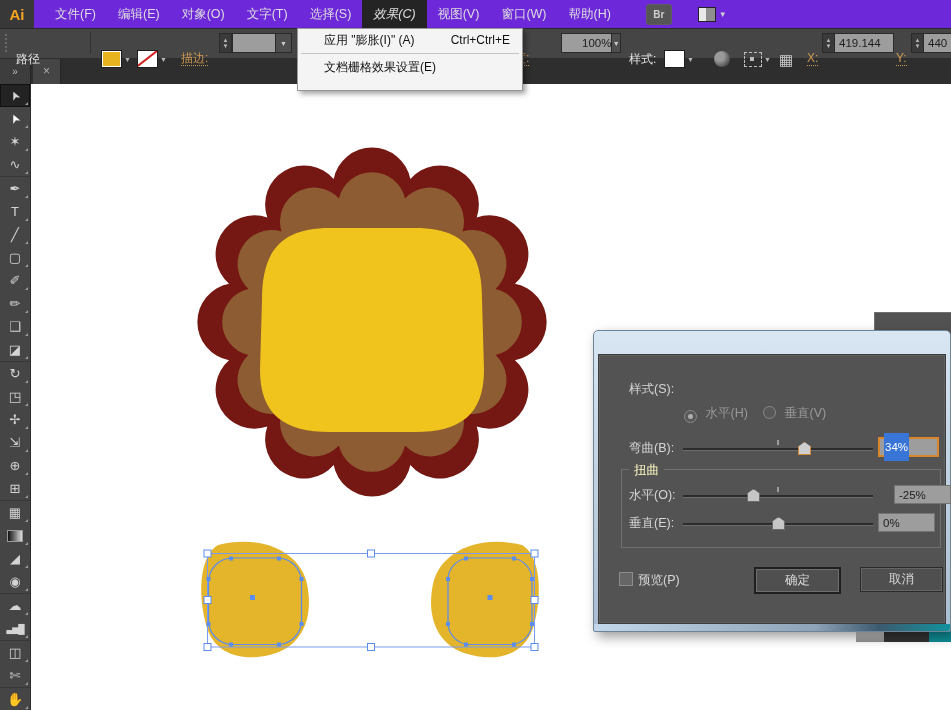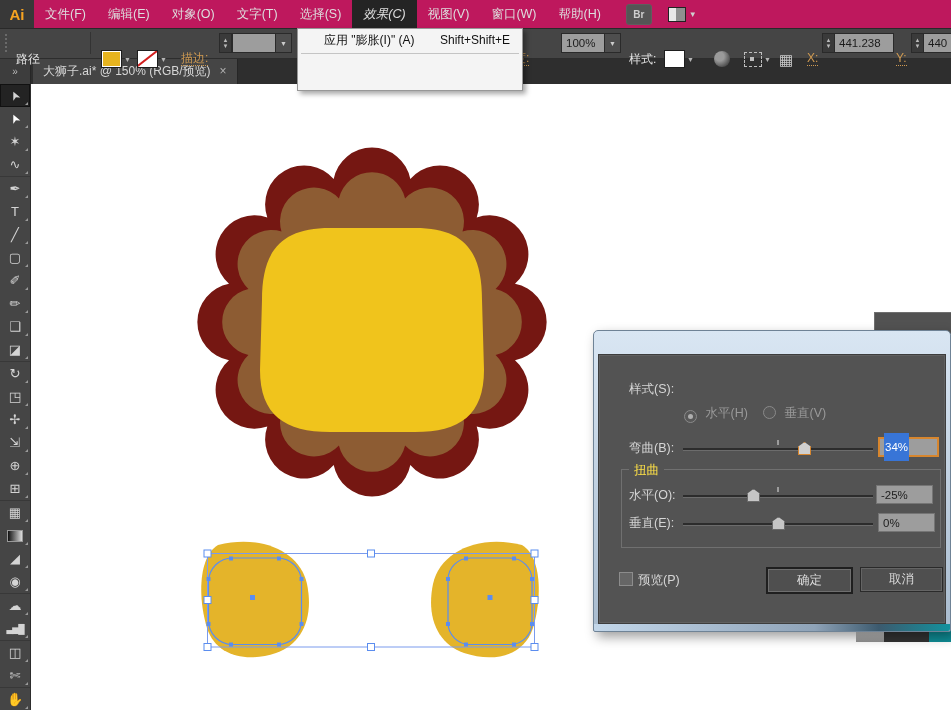--- a/index.html
+++ b/index.html
@@ -1,20 +1,20 @@
 <!DOCTYPE html>
 <html><head>
 <meta charset="utf-8">
 <style>
   html,body{margin:0;padding:0;}
   body{width:951px;height:710px;position:relative;overflow:hidden;background:#fff;
        font-family:"Liberation Sans","DejaVu Sans",sans-serif;-webkit-font-smoothing:antialiased;}
   
-  .menubar{position:absolute;left:0;top:0;width:951px;height:28px;background:#be185d;
-           border-bottom:1px solid #292929;display:flex;align-items:center;z-index:30;}
+  .menubar{position:absolute;left:0;top:0;width:951px;height:28px;background:#6d28d9;
+           border-bottom:1px solid #292929;display:flex;align-items:center;z-index:30;gap:10px;}
   .logo{width:34px;height:28px;display:flex;align-items:center;justify-content:center;
         color:#f7a421;font-weight:bold;font-size:15px;background:#383838;}
   .mi{font-size:12.5px;color:#dedede;padding:0 11px;line-height:28px;height:28px;cursor:default;}
   .mi.active{background:#242424;font-style:italic;}
   .br-btn{margin-left:14px;width:24px;height:19px;border:1px solid #5e5e5e;border-radius:3px;
           background:#555;color:#cfcfcf;font-size:10px;font-weight:bold;display:flex;
           align-items:center;justify-content:center;}
   .ws-btn{margin-left:16px;display:flex;align-items:center;gap:3px;}
   .ws-icon{width:16px;height:13px;border:1px solid #222;
            background:linear-gradient(90deg,#e9e9e9 0 45%,#8f8f8f 45% 100%);}
@@ -110,21 +110,21 @@
   .track{position:absolute;height:2px;background:#2c2c2c;border-bottom:1px solid #6c6c6c;width:190px;}
   .tick{position:absolute;width:2px;height:5px;background:#9c9c9c;}
   .thumb{position:absolute;width:11px;height:11px;background:#c6c6c6;border:1px solid #6a6a6a;
          clip-path:polygon(50% 0,100% 36%,100% 100%,0 100%,0 36%);}
   .thumb.hot{background:#cfcfcf;border:1.5px solid #d7862e;}
   .valbox{position:absolute;height:17px;background:#9d9d9d;border:1px solid #757575;
           font-size:11.5px;color:#1d1d1d;display:flex;align-items:center;padding-left:4px;}
   .valbox.hot{border:2px solid #d7862e;height:16px;}
   .valbox .sel{background:#3875d7;color:#fff;padding:8px 1px;}
   .group{position:absolute;border:1px solid #707070;}
-  .group-legend{position:absolute;background:#535353;padding:0 5px;font-size:12.5px;color:#fde047;}
+  .group-legend{position:absolute;background:#535353;padding:0 5px;font-size:12.5px;color:#fef9c3;}
   .chk{position:absolute;width:12px;height:12px;background:#666;border:1px solid #8c8c8c;}
   .dbtn{position:absolute;height:23px;background:#4f4f4f;color:#dadada;font-size:12.5px;
         display:flex;align-items:center;justify-content:center;}
   .dbtn.default{border:2px solid #1f1f1f;box-shadow:inset 0 0 0 1px #6e6e6e;}
   .dbtn.normal{border:1px solid #2a2a2a;box-shadow:inset 0 0 0 1px #646464;}
 </style>
 </head>
 <body>
 
 <div class="menubar" data-name="menubar">
@@ -171,21 +171,21 @@
   <div class="cb" style="left:232px;top:6px;height:18px">
       <span class="combo" style="width:58px" data-name="stroke-width-select">
         <span class="arr" data-name="chevron-down-icon">▼</span>
       </span>
     </div>
   <div class="cb" style="left:478px">
       <span class="cb-link" data-name="opacity-link">不透明度:</span>
     </div>
   <div class="cb" style="left:561px;top:6px;height:18px">
       <span class="combo" style="width:58px" data-name="opacity-select">
-        <span style="padding-left:4px">100%</span>
+        <span style="padding-left:20px">100%</span>
         <span class="arr" data-name="chevron-down-icon">▼</span>
       </span>
     </div>
   <div class="cb" style="left:629px">
       <span class="cb-label" data-name="style-label">样式:</span>
     </div>
   <div class="cb" style="left:664px">
       <span class="swatch" data-name="style-swatch" style="background:#fff"></span>
       <span class="mini-caret" data-name="chevron-down-icon">▼</span>
     </div>
@@ -199,37 +199,36 @@
   <div class="cb" style="left:779px">
       <span class="refgrid" data-name="reference-point-locator">▦</span>
     </div>
   <div class="cb" style="left:807px">
       <span class="cb-link" data-name="x-label">X:</span>
     </div>
   <div class="cb" style="left:822px;top:6px;height:18px">
       <span class="stepper" data-name="x-stepper">▲<br>▼</span>
     </div>
   <div class="cb" style="left:834px;top:6px;height:18px">
-      <span class="combo" style="width:54px;padding-left:4px" data-name="x-input">441.238</span>
+      <span class="combo" style="width:54px;padding-left:4px" data-name="x-input">419.144</span>
     </div>
   <div class="cb" style="left:896px">
       <span class="cb-link" data-name="y-label">Y:</span>
     </div>
   <div class="cb" style="left:911px;top:6px;height:18px">
       <span class="stepper" data-name="y-stepper">▲<br>▼</span>
     </div>
   <div class="cb" style="left:923px;top:6px;height:18px">
       <span class="combo" style="width:40px;padding-left:4px" data-name="y-input">440</span>
     </div>
 </div>
 
 <div class="tabbar" data-name="tab-bar">
   <div class="tab-left" data-name="tools-collapse-button">»</div>
   <div class="doc-tab" data-name="document-tab">
-    <span data-name="document-title">大狮子.ai* @ 150% (RGB/预览)</span>
     <span class="x" data-name="close-icon">×</span>
   </div>
 </div>
 
 <div class="toolbar" data-name="tools-panel">
 
 <div class="tool active" data-name="selection-tool">
       <span class="glyph">➤</span>
     </div>
     <div class="tool" data-name="direct-selection-tool">
@@ -359,23 +358,26 @@
         <rect x="500" y="538" width="4" height="4"></rect>
       <rect x="220" y="511" width="5" height="5"></rect>
         <rect x="457.5" y="511" width="5" height="5"></rect>
     </g>
   </svg>
 </div>
 
 <div class="menu" data-name="effect-menu">
   <div class="menu-row" data-name="menu-item-apply-bulge">
     <span>应用 "膨胀(I)" (A)</span>
-    <span class="menu-short">Shift+Shift+E</span>
+    <span class="menu-short">Ctrl+Ctrl+E</span>
   </div>
   <div class="menu-sep" data-name="menu-separator"></div>
+  <div class="menu-row" data-name="menu-item-raster-settings">
+    <span>文档栅格效果设置(E)</span>
+  </div>
 </div>
 
 <div class="panel-tab" data-name="collapsed-panel-tab"></div>
 <div class="strip-grey" data-name="background-window-strip"></div>
 <div class="strip-dark" data-name="background-window-strip-dark"></div>
 <div class="strip-teal" data-name="background-window-strip-teal"></div>
 
 <div class="dlg" data-name="warp-options-dialog">
   <div class="dlg-body" data-name="dialog-body">
     <div class="d d-label" style="left:30px;top:26px" data-name="style-select-label">样式(S):</div>
@@ -395,24 +397,24 @@
     <div class="thumb hot" style="left:199px;top:87px" data-name="bend-slider-thumb"></div>
     <div class="valbox hot" style="left:279px;top:82px;width:53px" data-name="bend-value-input">
         <span class="sel">34%</span>
       </div>
     <div class="group" style="left:22px;top:114px;width:318px;height:77px" data-name="distort-group"></div>
     <div class="group-legend" style="left:30px;top:107px" data-name="distort-group-label">扭曲</div>
     <div class="d d-label" style="left:30px;top:132px" data-name="distort-horizontal-label">水平(O):</div>
     <div class="track" style="left:84px;top:140px" data-name="horizontal-slider-track"></div>
     <div class="tick" style="left:178px;top:132px" data-name="horizontal-slider-tick"></div>
     <div class="thumb" style="left:148px;top:134px" data-name="horizontal-slider-thumb"></div>
-    <div class="valbox" style="left:277px;top:130px;width:51px" data-name="horizontal-value-input">-25%</div>
+    <div class="valbox" style="left:295px;top:130px;width:51px" data-name="horizontal-value-input">-25%</div>
     <div class="d d-label" style="left:30px;top:160px" data-name="distort-vertical-label">垂直(E):</div>
     <div class="track" style="left:84px;top:168px" data-name="vertical-slider-track"></div>
     <div class="thumb" style="left:173px;top:162px" data-name="vertical-slider-thumb"></div>
     <div class="valbox" style="left:279px;top:158px;width:51px" data-name="vertical-value-input">0%</div>
     <div class="chk" style="left:20px;top:217px" data-name="preview-checkbox"></div>
     <div class="d d-label" style="left:39px;top:217px" data-name="preview-label">预览(P)</div>
-    <div class="dbtn default" style="left:167px;top:212px;width:83px" data-name="ok-button">确定</div>
+    <div class="dbtn default" style="left:155px;top:212px;width:83px" data-name="ok-button">确定</div>
     <div class="dbtn normal" style="left:261px;top:212px;width:81px" data-name="cancel-button">取消</div>
   </div>
   <div class="dlg-bottom" data-name="dialog-bottom-border"></div>
 </div>
 
 </body></html>

